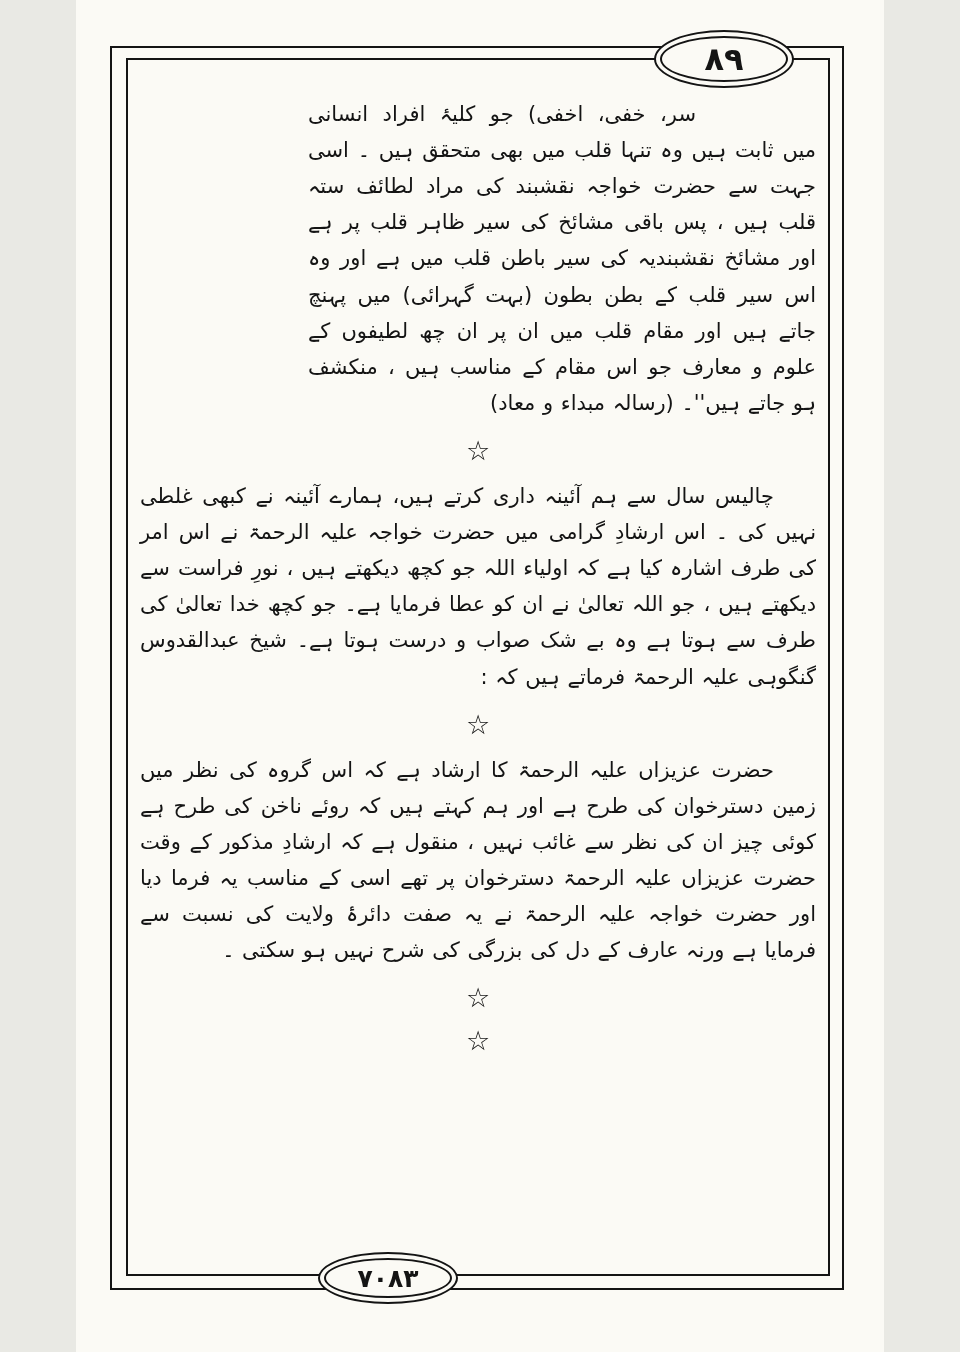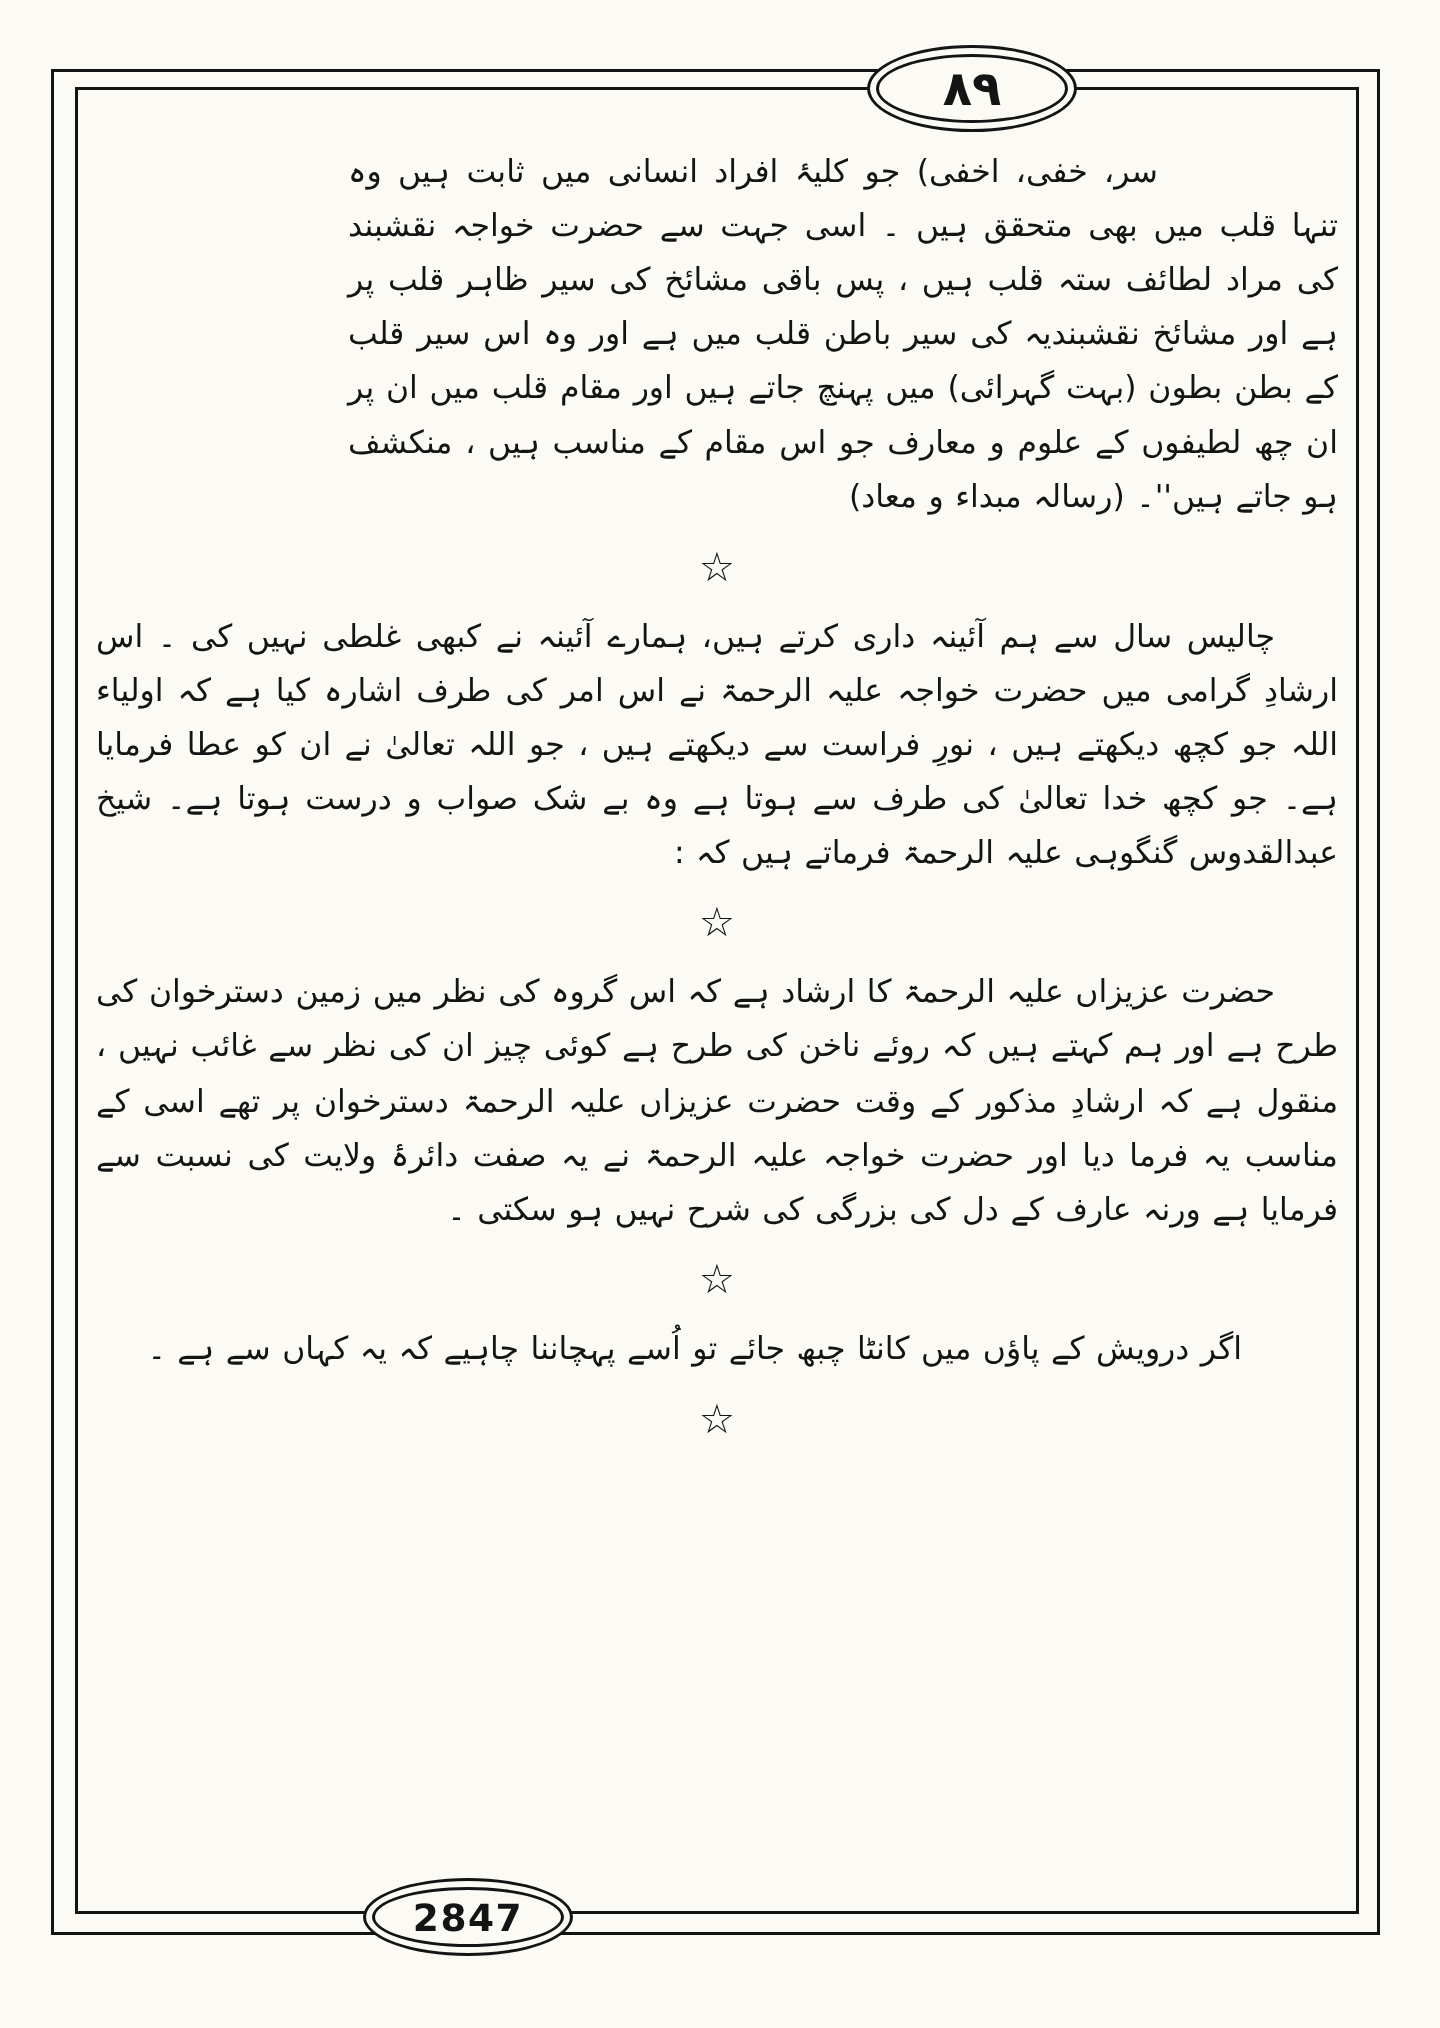--- a/index.html
+++ b/index.html
@@ -4,21 +4,21 @@
 <style>
   :root{
     --paper:#fbfaf5;
     --ink:#141414;
   }
   html,body{
     margin:0;padding:0;background:#e9e9e4;
   }
   .page{
     position:relative;
-    width:960px;height:1352px;
+    width:808px;height:1352px;
     margin:0 auto;
     background:var(--paper);
     font-family:"DejaVu Sans",sans-serif;
     color:var(--ink);
     overflow:hidden;
     direction:rtl;
   }
   
   .frame{
     position:absolute;
@@ -107,23 +107,22 @@
 
     <p class="para p2">چالیس سال سے ہم آئینہ داری کرتے ہیں، ہمارے آئینہ نے کبھی غلطی نہیں کی ۔ اس ارشادِ گرامی میں حضرت خواجہ علیہ الرحمۃ نے اس امر کی طرف اشارہ کیا ہے کہ اولیاء اللہ جو کچھ دیکھتے ہیں ، نورِ فراست سے دیکھتے ہیں ، جو اللہ تعالیٰ نے ان کو عطا فرمایا ہے۔ جو کچھ خدا تعالیٰ کی طرف سے ہوتا ہے وہ بے شک صواب و درست ہوتا ہے۔ شیخ عبدالقدوس گنگوہی علیہ الرحمۃ فرماتے ہیں کہ :</p>
 
 
     <div class="star">☆</div>
 
     <p class="para p3">حضرت عزیزاں علیہ الرحمۃ کا ارشاد ہے کہ اس گروہ کی نظر میں زمین دسترخوان کی طرح ہے اور ہم کہتے ہیں کہ روئے ناخن کی طرح ہے کوئی چیز ان کی نظر سے غائب نہیں ، منقول ہے کہ ارشادِ مذکور کے وقت حضرت عزیزاں علیہ الرحمۃ دسترخوان پر تھے اسی کے مناسب یہ فرما دیا اور حضرت خواجہ علیہ الرحمۃ نے یہ صفت دائرۂ ولایت کی نسبت سے فرمایا ہے ورنہ عارف کے دل کی بزرگی کی شرح نہیں ہو سکتی ۔</p>
 
     <div class="star">☆</div>
 
-    <p class="para p4">اگر درویش کے پاؤں میں کانٹا چبھ جائے تو اُسے پہچاننا چاہیے کہ یہ کہاں سے ہے ۔</p>
 
     <div class="star">☆</div>
 
   </div>
 
   <div class="oval bottom-oval">
-    <span class="oval-core">2847</span>
+    <span class="oval-core">۷۰۸۳</span>
   </div>
 
 </div>
 
 </body></html>

